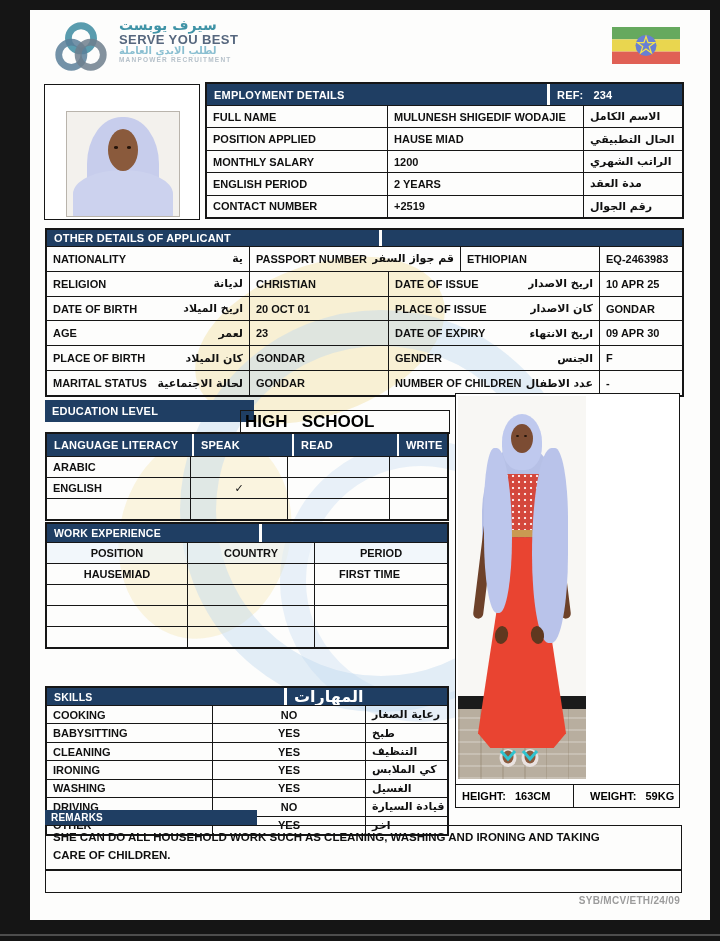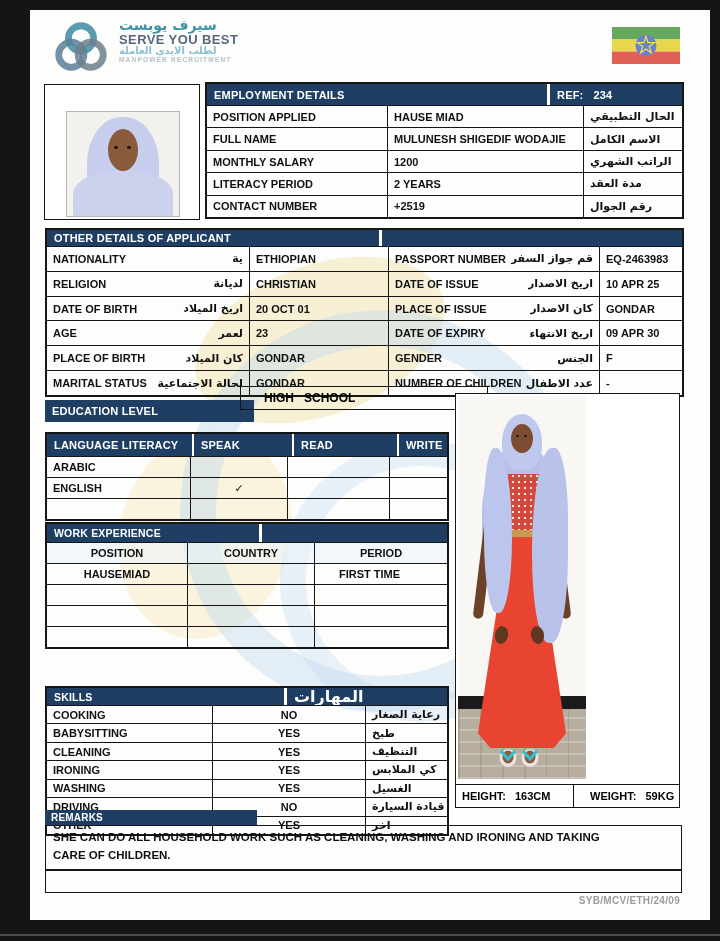--- a/index.html
+++ b/index.html
@@ -47,22 +47,22 @@
   .hw-bar{position:absolute;left:425px;top:774px;width:223px;height:22px;border:1.6px solid #161616;
           display:flex;background:transparent;}
   .hw-cell{display:flex;align-items:center;font-size:11px;font-weight:700;padding-left:6px;gap:9px;}
   
   .remarks-box{position:absolute;left:15px;top:815px;width:635px;height:44px;border:1.6px solid #161616;}
   .remarks-text{max-width:572px;padding:3px 7px;font-size:11.5px;font-weight:700;color:#101010;
                 line-height:1.55;white-space:normal;}
   .empty-box{position:absolute;left:15px;top:859px;width:635px;height:22px;border:1.6px solid #161616;}
   .footer-code{position:absolute;left:470px;top:885px;width:180px;text-align:right;color:#9c9c9c;
                font-size:10px;font-weight:600;letter-spacing:.3px;}
-  .edu-val{position:absolute;left:210px;top:376px;width:200px;height:22px;border:1.6px solid #161616;
-           display:flex;align-items:center;padding:0 23px;font-size:12px;font-weight:700;white-space:pre;}
+  .edu-val{position:absolute;left:210px;top:400px;width:200px;height:22px;border:1.6px solid #161616;
+           display:flex;align-items:center;padding:0 4px;font-size:17px;font-weight:700;white-space:pre;}
   .bottom-line{position:absolute;left:0;top:934px;width:720px;height:2px;background:#4d4d4d;}
 </style>
 </head>
 <body>
 
 <div class="stage">
   <div class="page">
 
     <div class="wm wm-gold" style="left:160px;top:255px;width:260px;height:150px;transform:rotate(-20deg);"></div>
     <div class="wm wm-gold2" style="left:90px;top:420px;width:170px;height:210px;transform:rotate(15deg);"></div>
@@ -108,36 +108,36 @@
     <div class="tbl" style="left:175px;top:72px;width:475px;height:133px;">
       <div style="display:flex;height:21px;flex:none;">
         <div class="hdrbar" style="flex:1;">EMPLOYMENT DETAILS</div>
         <div class="gap3"></div>
         <div class="hdrbar" style="width:118px;">
           <span>REF:</span>
           <span style="margin-left:10px;">234</span>
         </div>
       </div>
       <div class="trow">
+        <div class="tcell" style="width:168px;">FULL NAME</div>
+        <div class="tcell bl" style="width:183px;">MULUNESH SHIGEDIF WODAJIE</div>
+        <div class="tcell bl rgt ar" style="flex:1;">الاسم الكامل</div>
+      </div>
+      <div class="trow">
         <div class="tcell" style="width:168px;">POSITION APPLIED</div>
         <div class="tcell bl" style="width:183px;">HAUSE MIAD</div>
         <div class="tcell bl rgt ar" style="flex:1;">الحال التطبيقي</div>
       </div>
       <div class="trow">
-        <div class="tcell" style="width:168px;">FULL NAME</div>
-        <div class="tcell bl" style="width:183px;">MULUNESH SHIGEDIF WODAJIE</div>
-        <div class="tcell bl rgt ar" style="flex:1;">الاسم الكامل</div>
-      </div>
-      <div class="trow">
         <div class="tcell" style="width:168px;">MONTHLY SALARY</div>
         <div class="tcell bl" style="width:183px;">1200</div>
         <div class="tcell bl rgt ar" style="flex:1;">الراتب الشهري</div>
       </div>
       <div class="trow">
-        <div class="tcell" style="width:168px;">LITERACY PERIOD</div>
+        <div class="tcell" style="width:168px;">ENGLISH PERIOD</div>
         <div class="tcell bl" style="width:183px;">2 YEARS</div>
         <div class="tcell bl rgt ar" style="flex:1;">مدة العقد</div>
       </div>
       <div class="trow">
         <div class="tcell" style="width:168px;">CONTACT NUMBER</div>
         <div class="tcell bl" style="width:183px;">+2519</div>
         <div class="tcell bl rgt ar" style="flex:1;">رقم الجوال</div>
       </div>
     </div>
 
@@ -146,25 +146,25 @@
         <div class="hdrbar" style="width:318px;">OTHER DETAILS OF APPLICANT</div>
         <div class="gap3"></div>
         <div class="hdrbar" style="flex:1;"></div>
       </div>
 
       <div class="trow">
         <div class="tcell" style="width:190px;">
             <span>NATIONALITY</span>
             <span class="arlbl">ية</span>
           </div>
-        <div class="tcell bl" style="width:126px;">ETHIOPIAN</div>
         <div class="tcell bl" style="width:198px;">
             <span>PASSPORT NUMBER</span>
             <span class="arlbl">قم جواز السفر</span>
           </div>
+        <div class="tcell bl" style="width:126px;">ETHIOPIAN</div>
         <div class="tcell bl" style="flex:1;">EQ-2463983</div>
       </div>
       <div class="trow">
         <div class="tcell" style="width:190px;">
             <span>RELIGION</span>
             <span class="arlbl">لديانة</span>
           </div>
         <div class="tcell bl" style="width:126px;">CHRISTIAN</div>
         <div class="tcell bl" style="width:198px;">
             <span>DATE OF ISSUE</span>

